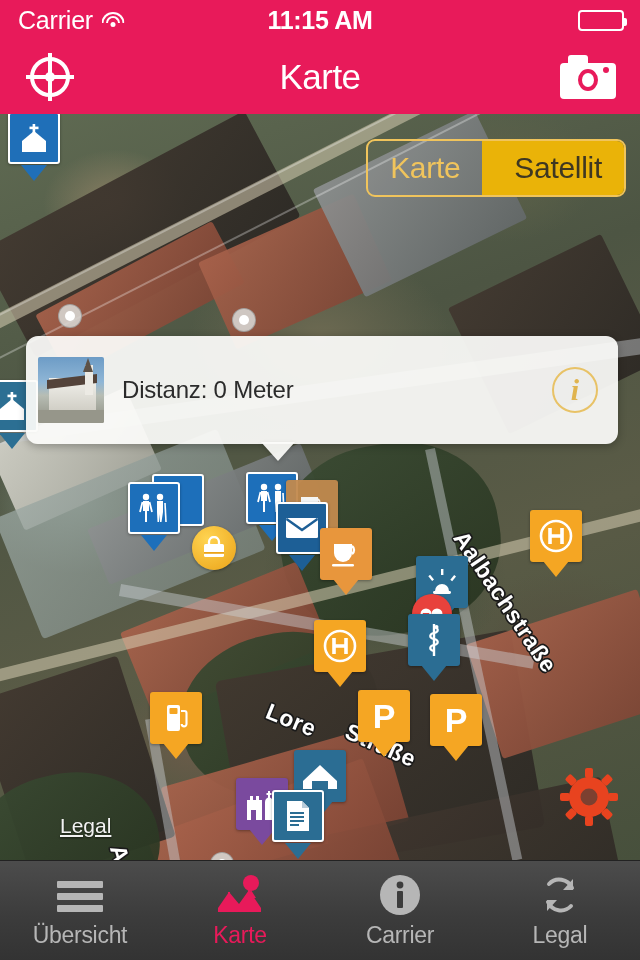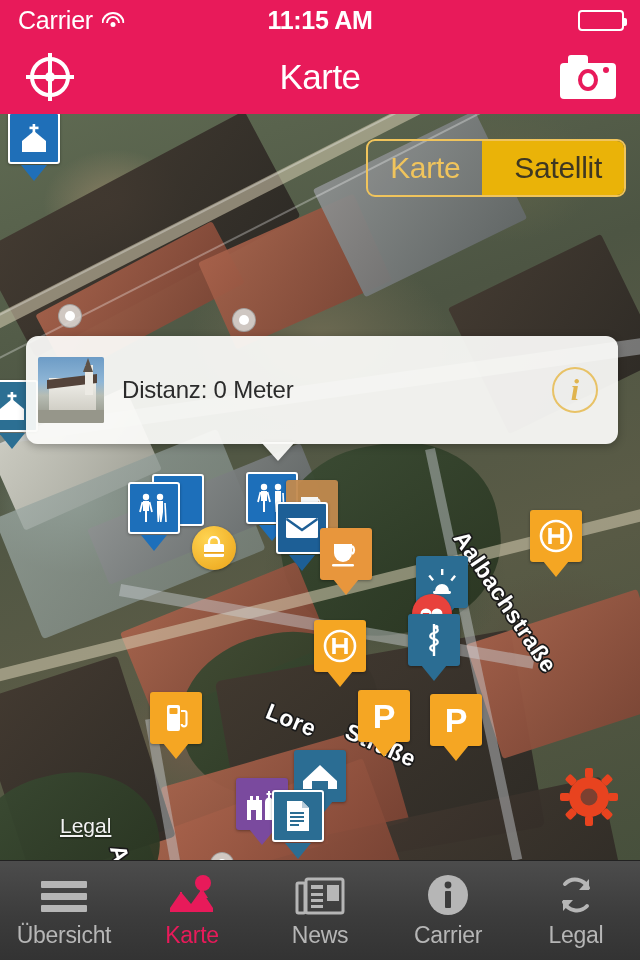--- a/index.html
+++ b/index.html
@@ -690,34 +690,20 @@
           <path d="M2 34 L13 18 L23 30 L33 16 L45 34 L45 38 L2 38 Z" fill="#E81A5A"></path>
           <path d="M13 18 L13 38 M33 16 L33 38" stroke="#E81A5A" stroke-width="2"></path>
           <circle cx="35" cy="9" r="8" fill="#E81A5A"></circle>
           <path d="M35 16 L30 24 L40 24 Z" fill="#E81A5A"></path>
           <circle cx="35" cy="9" r="3.2" fill="#ffffff" opacity="0.0"></circle>
         </svg>
       </span>
       <span class="tlabel">Karte</span>
     </div>
 
-    <div class="tab">
-      <span class="ticon">
-        <svg width="50" height="40" viewBox="0 0 50 40">
-          <rect x="2" y="7" width="8" height="30" rx="1.5" fill="none" stroke="#b6b6b6" stroke-width="3"></rect>
-          <rect x="11" y="3" width="37" height="34" rx="2" fill="none" stroke="#b6b6b6" stroke-width="3"></rect>
-          <rect x="16" y="9" width="12" height="4" fill="#b6b6b6"></rect>
-          <rect x="16" y="17" width="12" height="3" fill="#b6b6b6"></rect>
-          <rect x="16" y="23" width="12" height="3" fill="#b6b6b6"></rect>
-          <rect x="16" y="29" width="12" height="3" fill="#b6b6b6"></rect>
-          <rect x="32" y="9" width="12" height="16" fill="#b6b6b6"></rect>
-        </svg>
-      </span>
-      <span class="tlabel">News</span>
-    </div>
 
     <div class="tab">
       <span class="ticon">
         <svg width="42" height="42" viewBox="0 0 42 42">
           <circle cx="21" cy="21" r="20" fill="#b6b6b6"></circle>
           <circle cx="21" cy="11" r="3.4" fill="#3c3c3c"></circle>
           <rect x="18" y="17" width="6" height="17" rx="1" fill="#3c3c3c"></rect>
         </svg>
       </span>
       <span class="tlabel">Carrier</span>

